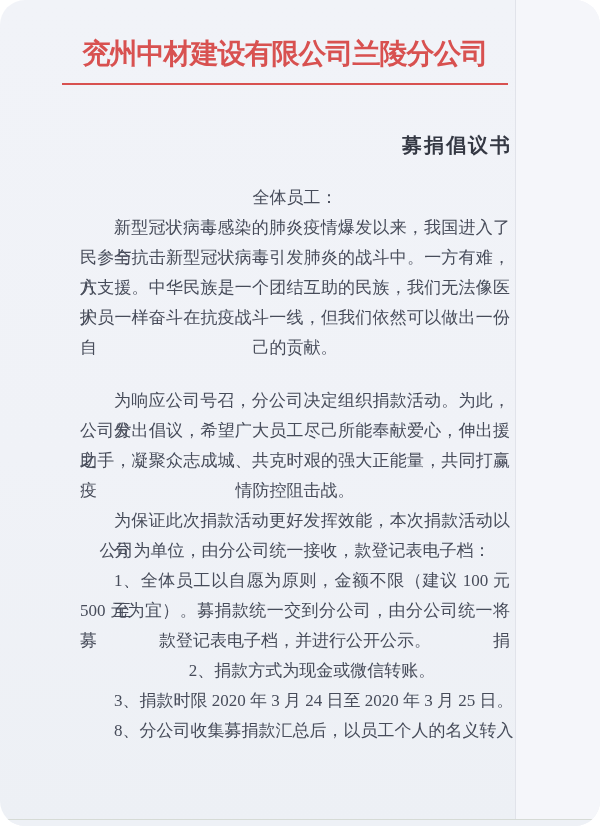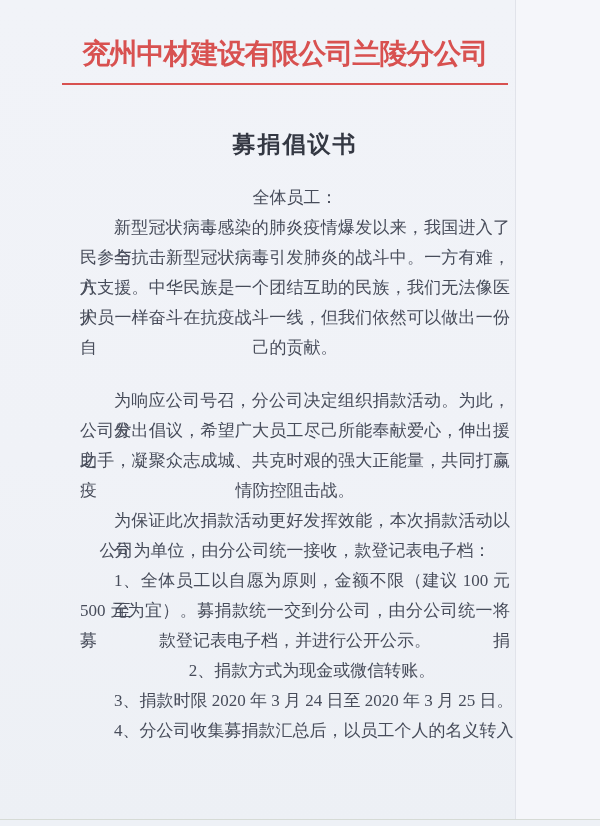--- a/index.html
+++ b/index.html
@@ -3,20 +3,21 @@
 <meta charset="utf-8">
 <style>
   html, body { margin: 0; padding: 0; }
   .screen {
     position: relative;
     width: 600px;
     height: 826px;
     overflow: hidden;
     background: linear-gradient(180deg, #f1f3f8 0%, #f0f2f7 55%, #edf0f5 100%);
     font-family: "Liberation Serif", "DejaVu Serif", serif;
+    border-radius: 25px;
   }
   
   .scan-edge-right {
     position: absolute;
     left: 515px; top: 0; width: 85px; height: 820px;
     background: #f5f6fa;
     border-left: 1px solid #e1e3ea;
   }
   .scan-edge-bottom {
     position: absolute;
@@ -37,22 +38,22 @@
   }
   .divider {
     position: absolute;
     top: 83px; left: 62px; width: 446px; height: 2px;
     background: #d85150;
   }
   
   .doc-title {
     position: absolute;
     top: 130px; left: 78px; width: 434px;
-    text-align: center;
-    font-size: 23px;
+    text-align: right;
+    font-size: 20px;
     line-height: 30px;
     font-weight: bold;
     letter-spacing: 2px;
     color: #343843;
   }
   
   .doc-body {
     position: absolute;
     top: 183px; left: 80px; width: 430px;
   }
@@ -97,16 +98,16 @@
       <div class="line fill">公司发出倡议，希望广大员工尽己所能奉献爱心，伸出援助</div>
       <div class="line fill">之手，凝聚众志成城、共克时艰的强大正能量，共同打赢疫</div>
       <div class="line">情防控阻击战。</div>
       <div class="line indent fill">为保证此次捐款活动更好发挥效能，本次捐款活动以分</div>
       <div class="line">公司为单位，由分公司统一接收，款登记表电子档：</div>
       <div class="line indent fill">1、全体员工以自愿为原则，金额不限（建议 100 元至</div>
       <div class="line fill">500 元为宜）。募捐款统一交到分公司，由分公司统一将募捐</div>
       <div class="line">款登记表电子档，并进行公开公示。</div>
       <div class="line indent">2、捐款方式为现金或微信转账。</div>
       <div class="line indent">3、捐款时限 2020 年 3 月 24 日至 2020 年 3 月 25 日。</div>
-      <div class="line indent">4、分公司收集募捐款汇总后，以员工个人的名义转入</div>
+      <div class="line indent">8、分公司收集募捐款汇总后，以员工个人的名义转入</div>
     </div>
 
 </div>
 
 </body></html>

